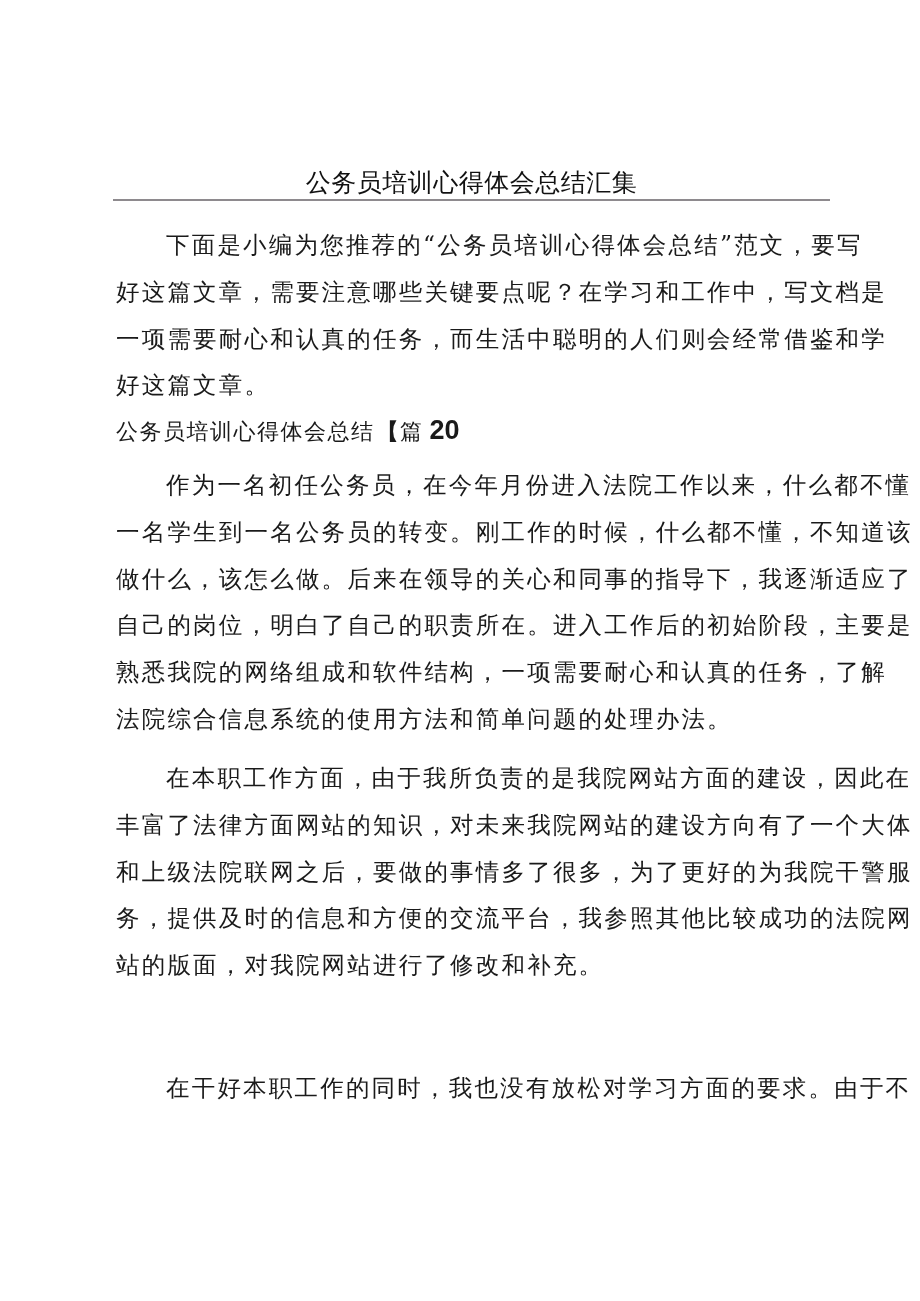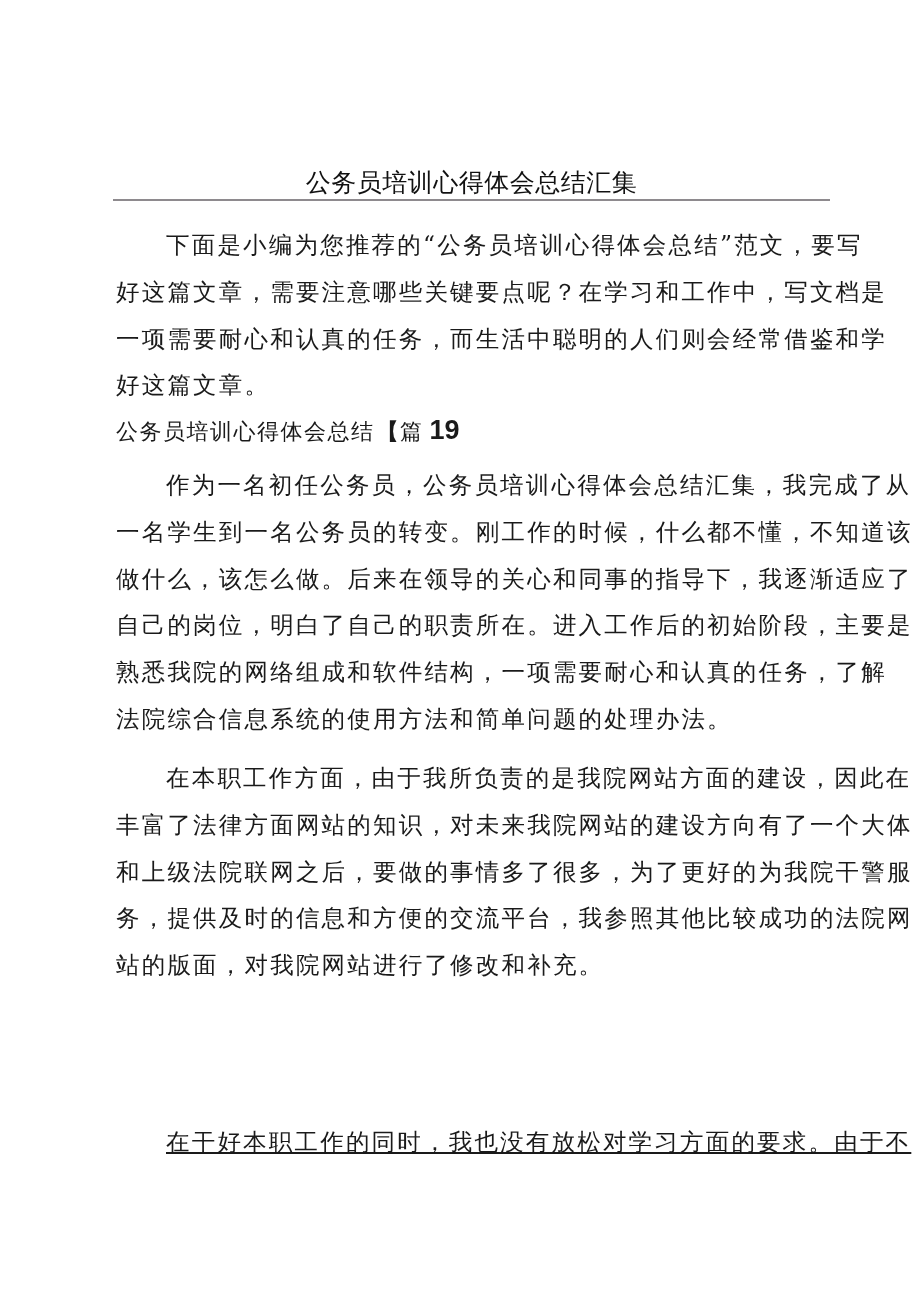--- a/index.html
+++ b/index.html
@@ -97,37 +97,37 @@
   <div class="title-rule"></div>
 
   <div class="para" style="top:222px; text-indent:0;">
     <span class="line first">下面是小编为您推荐的“公务员培训心得体会总结”范文，要写</span>
     <span class="line">好这篇文章，需要注意哪些关键要点呢？在学习和工作中，写文档是</span>
     <span class="line">一项需要耐心和认真的任务，而生活中聪明的人们则会经常借鉴和学</span>
     <span class="line last">好这篇文章。</span>
   </div>
 
   <div class="heading">
-    <span>公务员培训心得体会总结</span><span class="bracket">【</span><span>篇</span><span class="num">19</span>
+    <span>公务员培训心得体会总结</span><span class="bracket">【</span><span>篇</span><span class="num">20</span>
   </div>
 
   <div class="para" style="top:462px; text-indent:0;">
-    <span class="line first">作为一名初任公务员，公务员培训心得体会总结汇集，我完成了从</span>
+    <span class="line first">作为一名初任公务员，在今年月份进入法院工作以来，什么都不懂</span>
     <span class="line">一名学生到一名公务员的转变。刚工作的时候，什么都不懂，不知道该</span>
     <span class="line">做什么，该怎么做。后来在领导的关心和同事的指导下，我逐渐适应了</span>
     <span class="line">自己的岗位，明白了自己的职责所在。进入工作后的初始阶段，主要是</span>
     <span class="line">熟悉我院的网络组成和软件结构，一项需要耐心和认真的任务，了解</span>
     <span class="line last">法院综合信息系统的使用方法和简单问题的处理办法。</span>
   </div>
 
   <div class="para" style="top:755px; text-indent:0;">
     <span class="line first">在本职工作方面，由于我所负责的是我院网站方面的建设，因此在</span>
     <span class="line">丰富了法律方面网站的知识，对未来我院网站的建设方向有了一个大体</span>
     <span class="line">和上级法院联网之后，要做的事情多了很多，为了更好的为我院干警服</span>
     <span class="line">务，提供及时的信息和方便的交流平台，我参照其他比较成功的法院网</span>
     <span class="line last">站的版面，对我院网站进行了修改和补充。</span>
   </div>
 
-  <div class="para" style="top:1119px; text-indent:0;text-decoration:underline;">
+  <div class="para" style="top:1065px; text-indent:0;">
     <span class="line first">在干好本职工作的同时，我也没有放松对学习方面的要求。由于不</span>
   </div>
 
 </div>
 
 </body></html>

